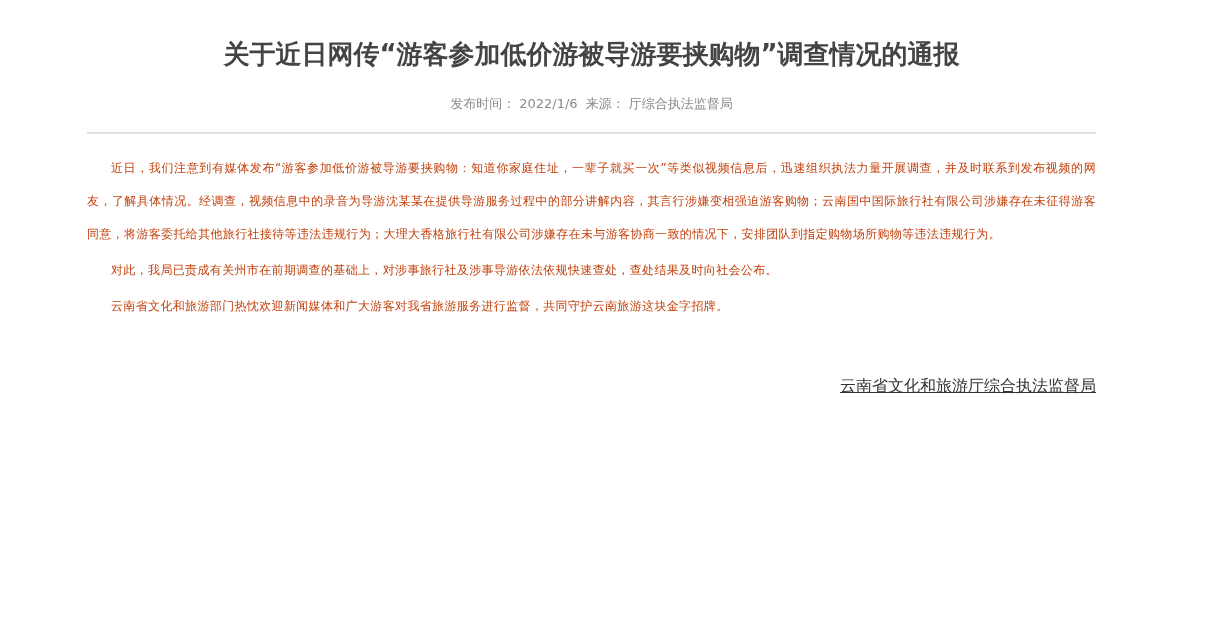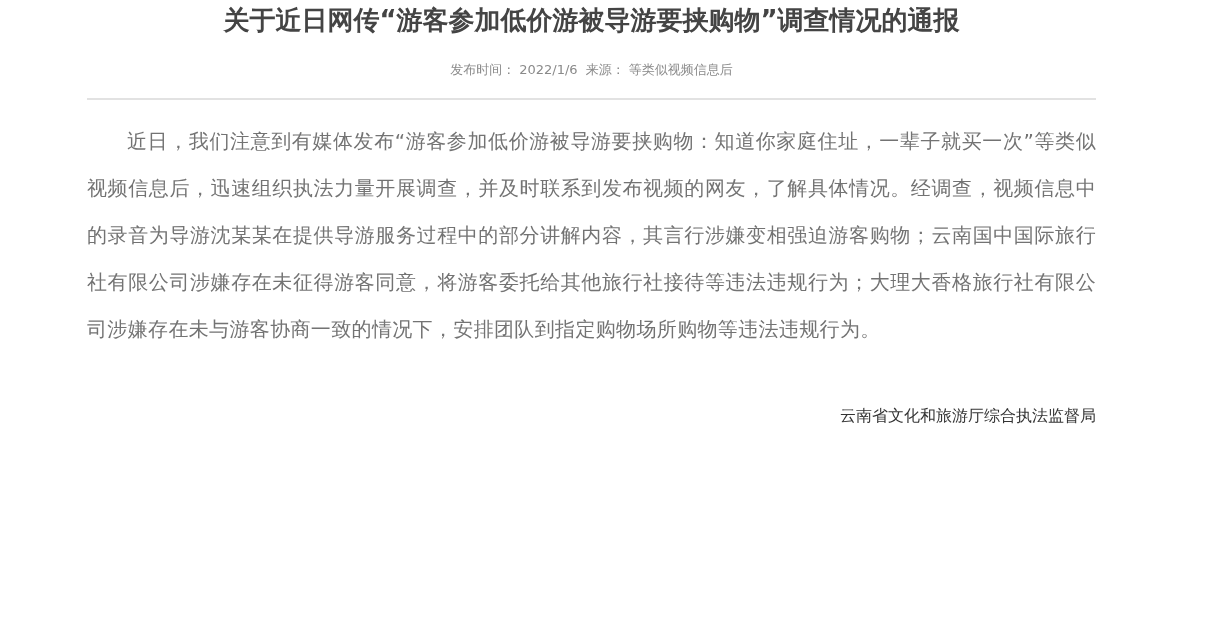--- a/index.html
+++ b/index.html
@@ -15,20 +15,21 @@
       color: #333333;
     }
     .article {
       position: absolute;
       left: 87px;
       top: 0;
       width: 1009px;
     }
     .title {
       margin: 0;
+      padding-top: 34px;
       height: 40px;
       line-height: 40px;
       text-align: center;
       font-size: 26px;
       font-weight: bold;
       color: #444444;
       letter-spacing: 0px;
       white-space: nowrap;
     }
     .meta {
@@ -44,49 +45,52 @@
       margin-top: 18px;
       height: 2px;
       background: #e2e2e2;
       border: none;
     }
     .content {
       margin-top: 18px;
     }
     .content p {
       margin: 0 0 3px 0;
-      font-size: 20px;
-      line-height: 47px;
+      font-size: 12px;
+      line-height: 33px;
       text-indent: 2em;
-      color: #737373;
+      color: #c2410c;
       text-align: justify;
       letter-spacing: 0.35px;
     }
     .sign {
       margin-top: 46px;
       text-align: right;
       font-size: 16px;
       line-height: 34px;
       color: #333333;
+      text-decoration: underline;
     }
     .sign div { margin-bottom: 6px; }
   </style>
 </head>
 <body>
 
 <div class="article">
   <h1 class="title">关于近日网传“游客参加低价游被导游要挟购物”调查情况的通报</h1>
 
   <div class="meta">
     <span>发布时间：</span><span>2022/1/6</span>
-    <span>来源：</span><span>等类似视频信息后</span>
+    <span>来源：</span><span>厅综合执法监督局</span>
   </div>
 
   <div class="divider"></div>
 
   <div class="content">
     <p>近日，我们注意到有媒体发布“游客参加低价游被导游要挟购物：知道你家庭住址，一辈子就买一次”等类似视频信息后，迅速组织执法力量开展调查，并及时联系到发布视频的网友，了解具体情况。经调查，视频信息中的录音为导游沈某某在提供导游服务过程中的部分讲解内容，其言行涉嫌变相强迫游客购物；云南国中国际旅行社有限公司涉嫌存在未征得游客同意，将游客委托给其他旅行社接待等违法违规行为；大理大香格旅行社有限公司涉嫌存在未与游客协商一致的情况下，安排团队到指定购物场所购物等违法违规行为。</p>
+    <p>对此，我局已责成有关州市在前期调查的基础上，对涉事旅行社及涉事导游依法依规快速查处，查处结果及时向社会公布。</p>
+    <p>云南省文化和旅游部门热忱欢迎新闻媒体和广大游客对我省旅游服务进行监督，共同守护云南旅游这块金字招牌。</p>
   </div>
 
   <div class="sign">
     <div>云南省文化和旅游厅综合执法监督局</div>
   </div>
 </div>
 
 </body></html>

